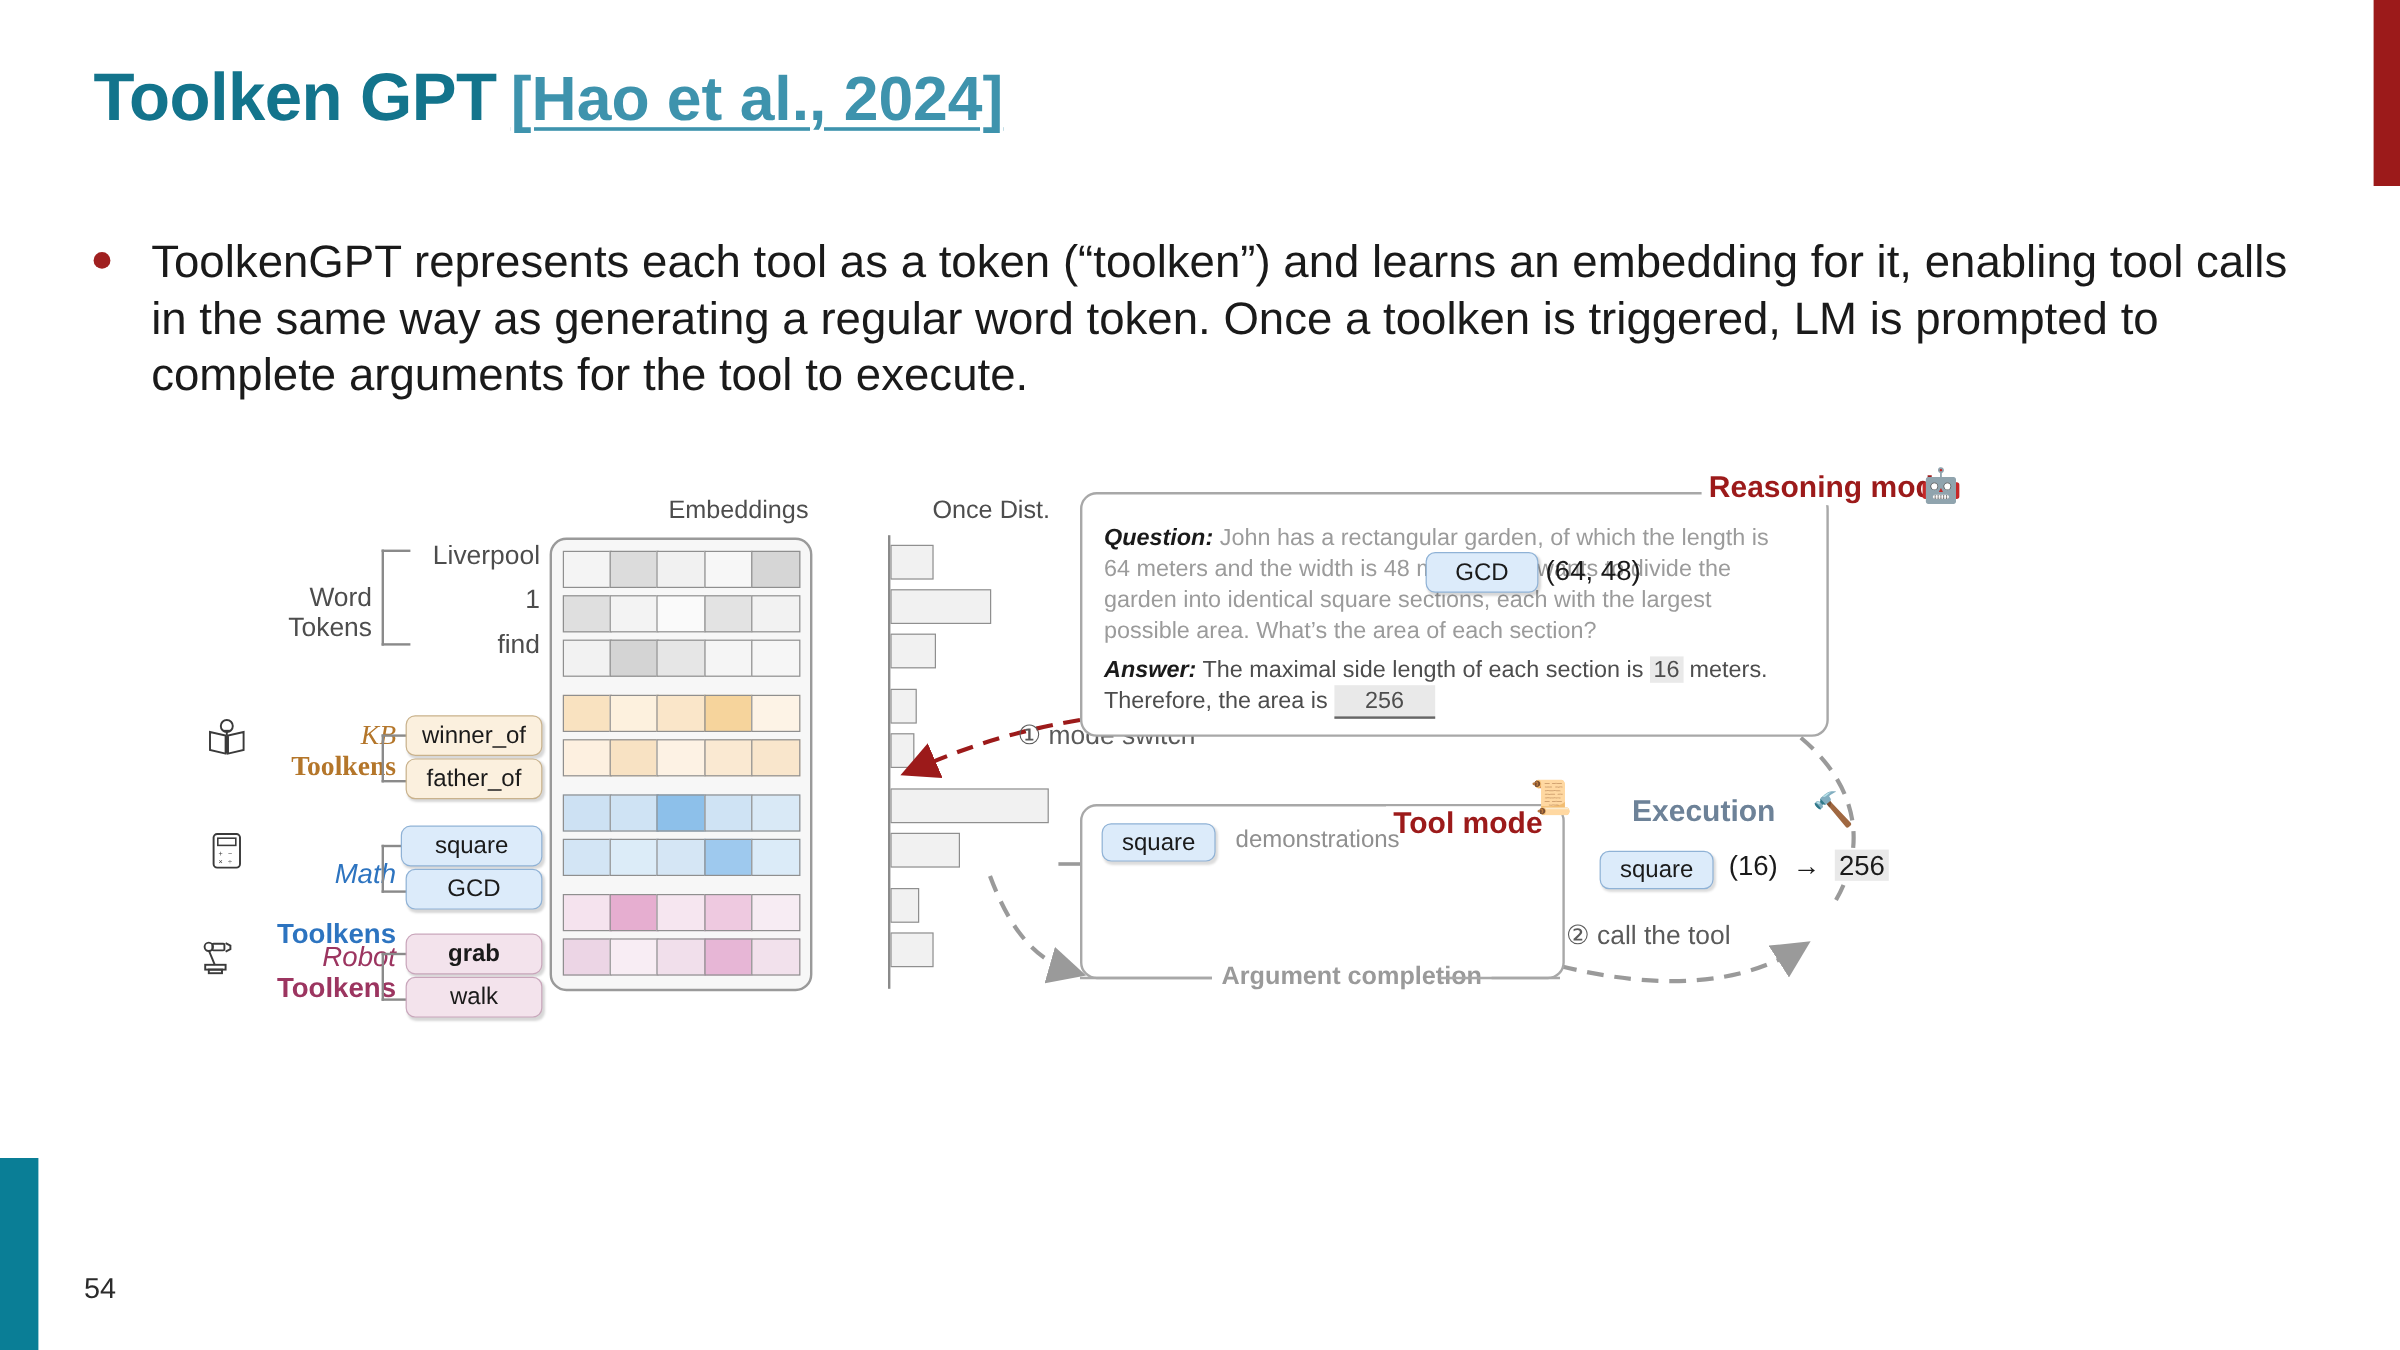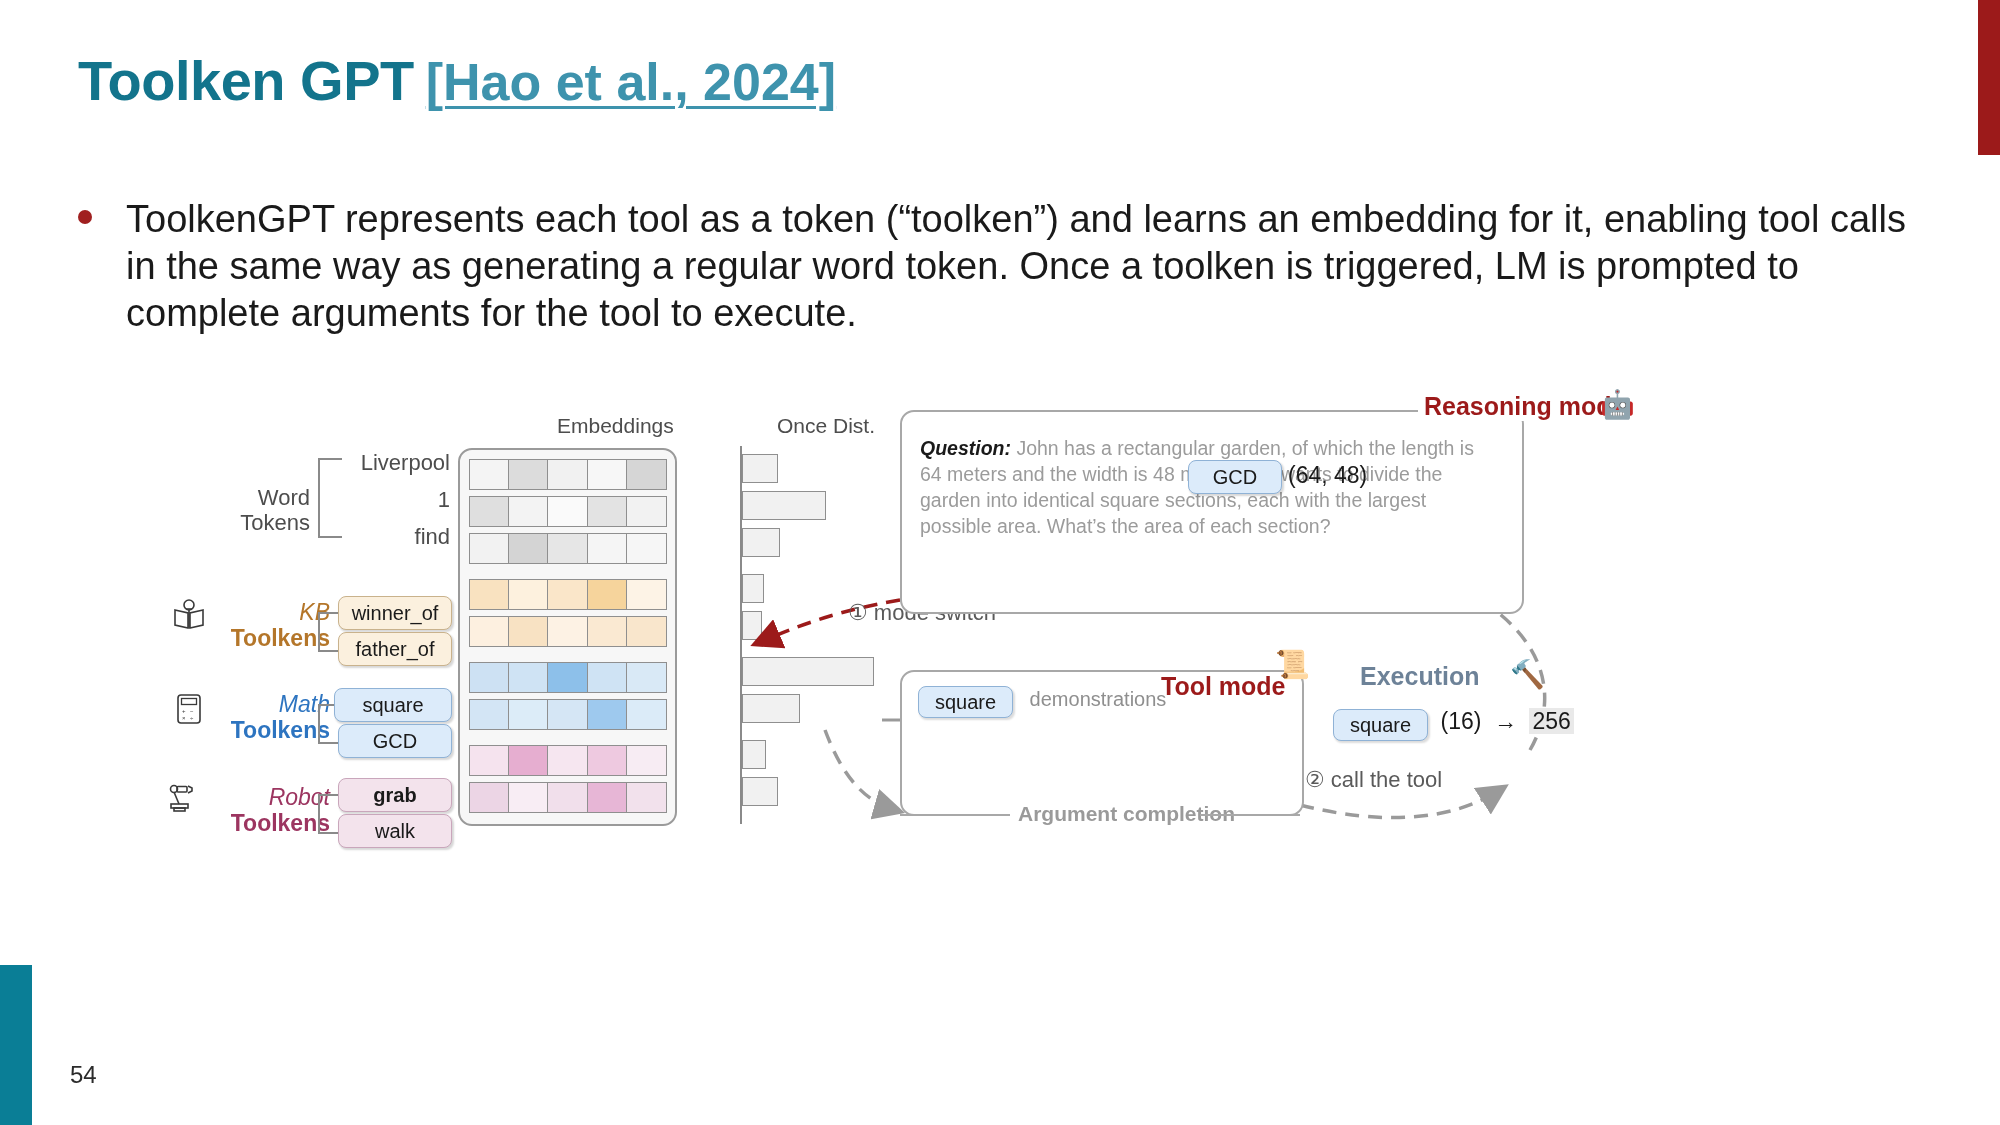--- a/index.html
+++ b/index.html
@@ -30,26 +30,26 @@
   
   .hd{position:absolute;font-size:21px;color:#4d4d4d;white-space:nowrap;}
   .hd-emb{left:357px;top:-16px;}
   .hd-tok{left:577px;top:-16px;}
 
   
   .grp{position:absolute;text-align:right;white-space:nowrap;line-height:1.12;}
   .grp .g1{font-size:22px;}
   .grp .g2{font-size:22px;}
   .grp-word{left:-10px;top:56px;color:#4d4d4d;width:120px;}
-  .grp-kb   {left:-20px;top:170px;width:150px;}
+  .grp-kb   {left:-20px;top:170px;width:150px;font-family:Liberation Serif, serif;}
   .grp-math {left:-20px;top:262px;width:150px;}
   .grp-robot{left:-30px;top:355px;width:160px;}
   .grp .italic{font-style:italic;font-size:23px;}
   .grp .bold{font-weight:bold;font-size:23px;}
-  .kb-c{color:#b4762a;} .math-c{color:#2d74c0;} .robot-c{color:#9c3560;}
+  .kb-c{color:#b4762a;} .math-c{color:#2d74c0;margin-top:24px;} .robot-c{color:#9c3560;}
 
   .tool-ico{position:absolute;width:34px;height:34px;}
   .ico-kb{left:-28px;top:168px;} .ico-math{left:-28px;top:262px;} .ico-robot{left:-35px;top:352px;}
 
   
   .wtok{position:absolute;font-size:22px;color:#4d4d4d;text-align:right;width:110px;right:0;}
   
   .brace{position:absolute;border:2px solid #8a8a8a;border-right:none;}
 
   
@@ -292,20 +292,27 @@
 
   <div class="mbox reason-box"></div>
   <div class="mode-label" style="left:1218px;top:-38px;">Reasoning mode</div>
   <div class="mode-ico" style="left:1400px;top:-42px;">🤖</div>
 
   <div class="qtext" style="left:720px;top:5px;">
     <i>Question:</i>
     <span>John has a rectangular garden, of which the length is 64 meters and the width is 48 meters. He wants to divide the garden into identical square sections, each with the largest possible area. What’s the area of each section?</span>
   </div>
 
+  <div class="atext" style="left:720px;top:115px;">
+    <i>Answer:</i>
+    <span>The maximal side length of each section is</span>
+    <span class="hl">16</span>
+    <span>meters. Therefore, the area is</span>
+    <span class="blank hl">256</span>
+  </div>
 
   <div class="chip chip-math" style="left:988px;top:30px;width:92px;">GCD</div>
   <div style="position:absolute;left:1088px;top:32px;font-size:23px;color:#1a1a1a;">(64, 48)</div>
 
   <div class="mbox tool-box"></div>
   <div class="mode-label" style="left:955px;top:222px;margin-top:20px;">Tool mode</div>
   <div class="mode-ico" style="left:1075px;top:218px;">📜</div>
 
   <div style="position:absolute;left:718px;top:256px;">
     <span class="small-chip">square</span>

